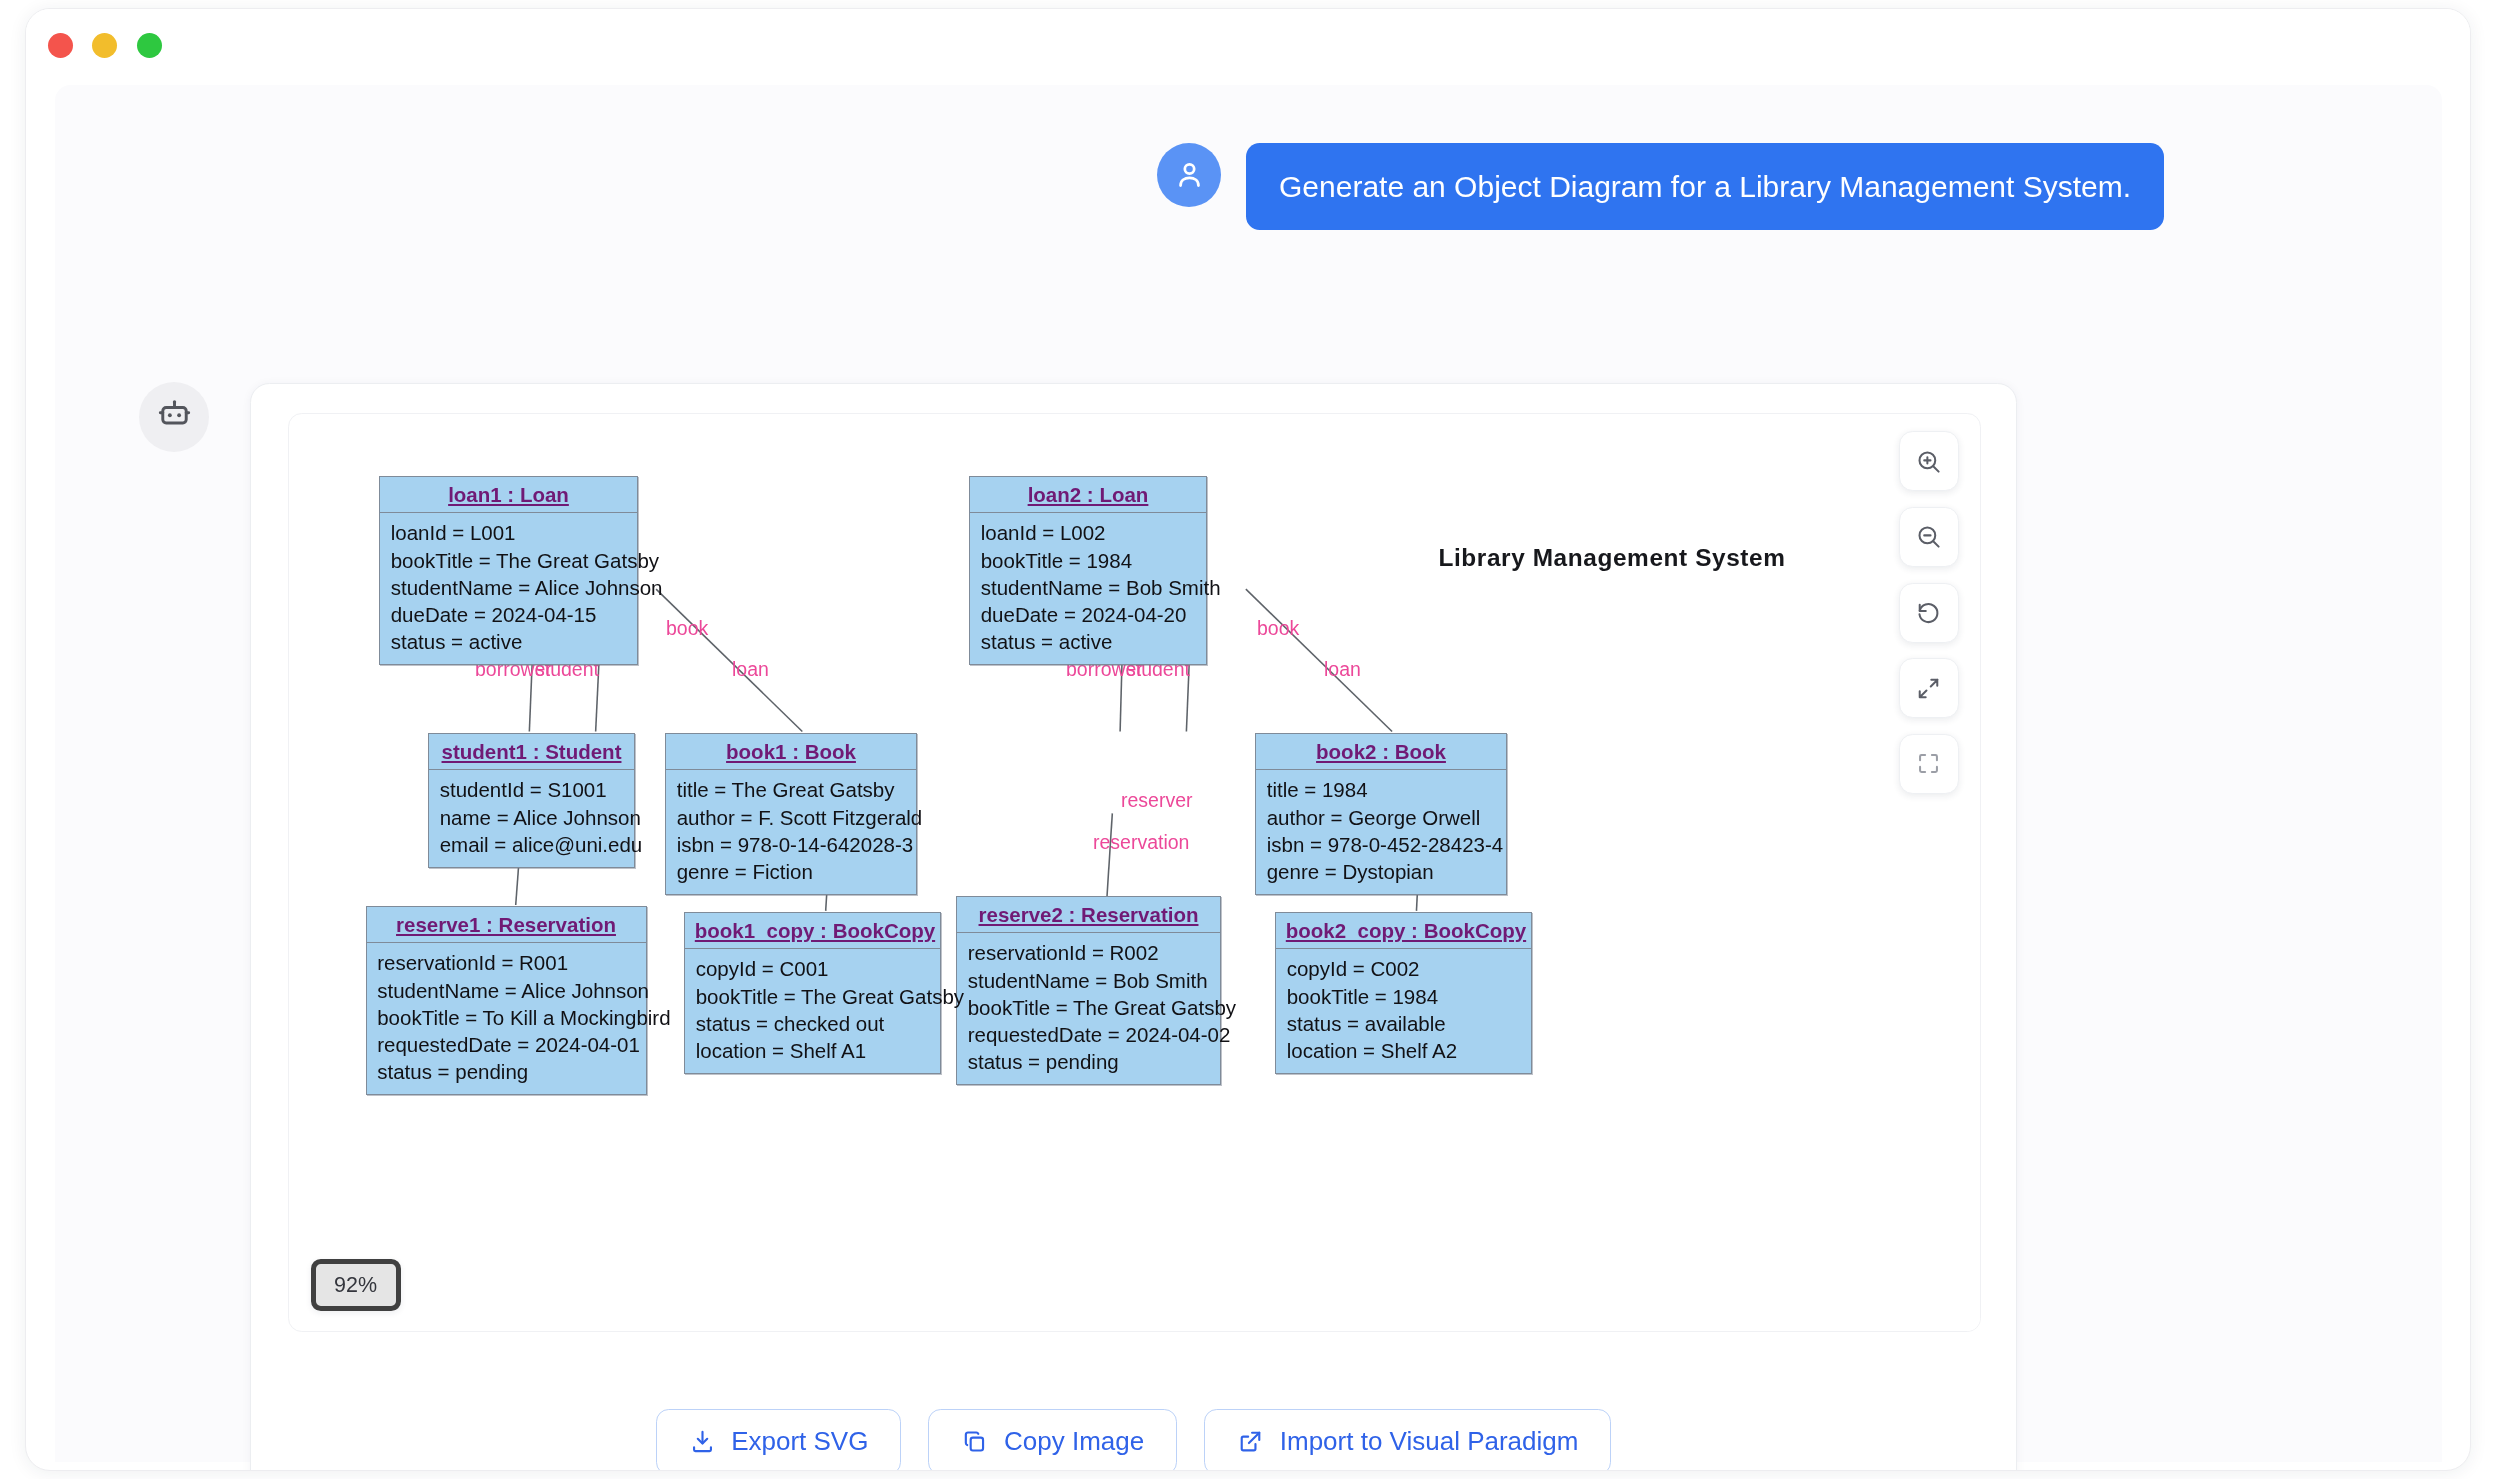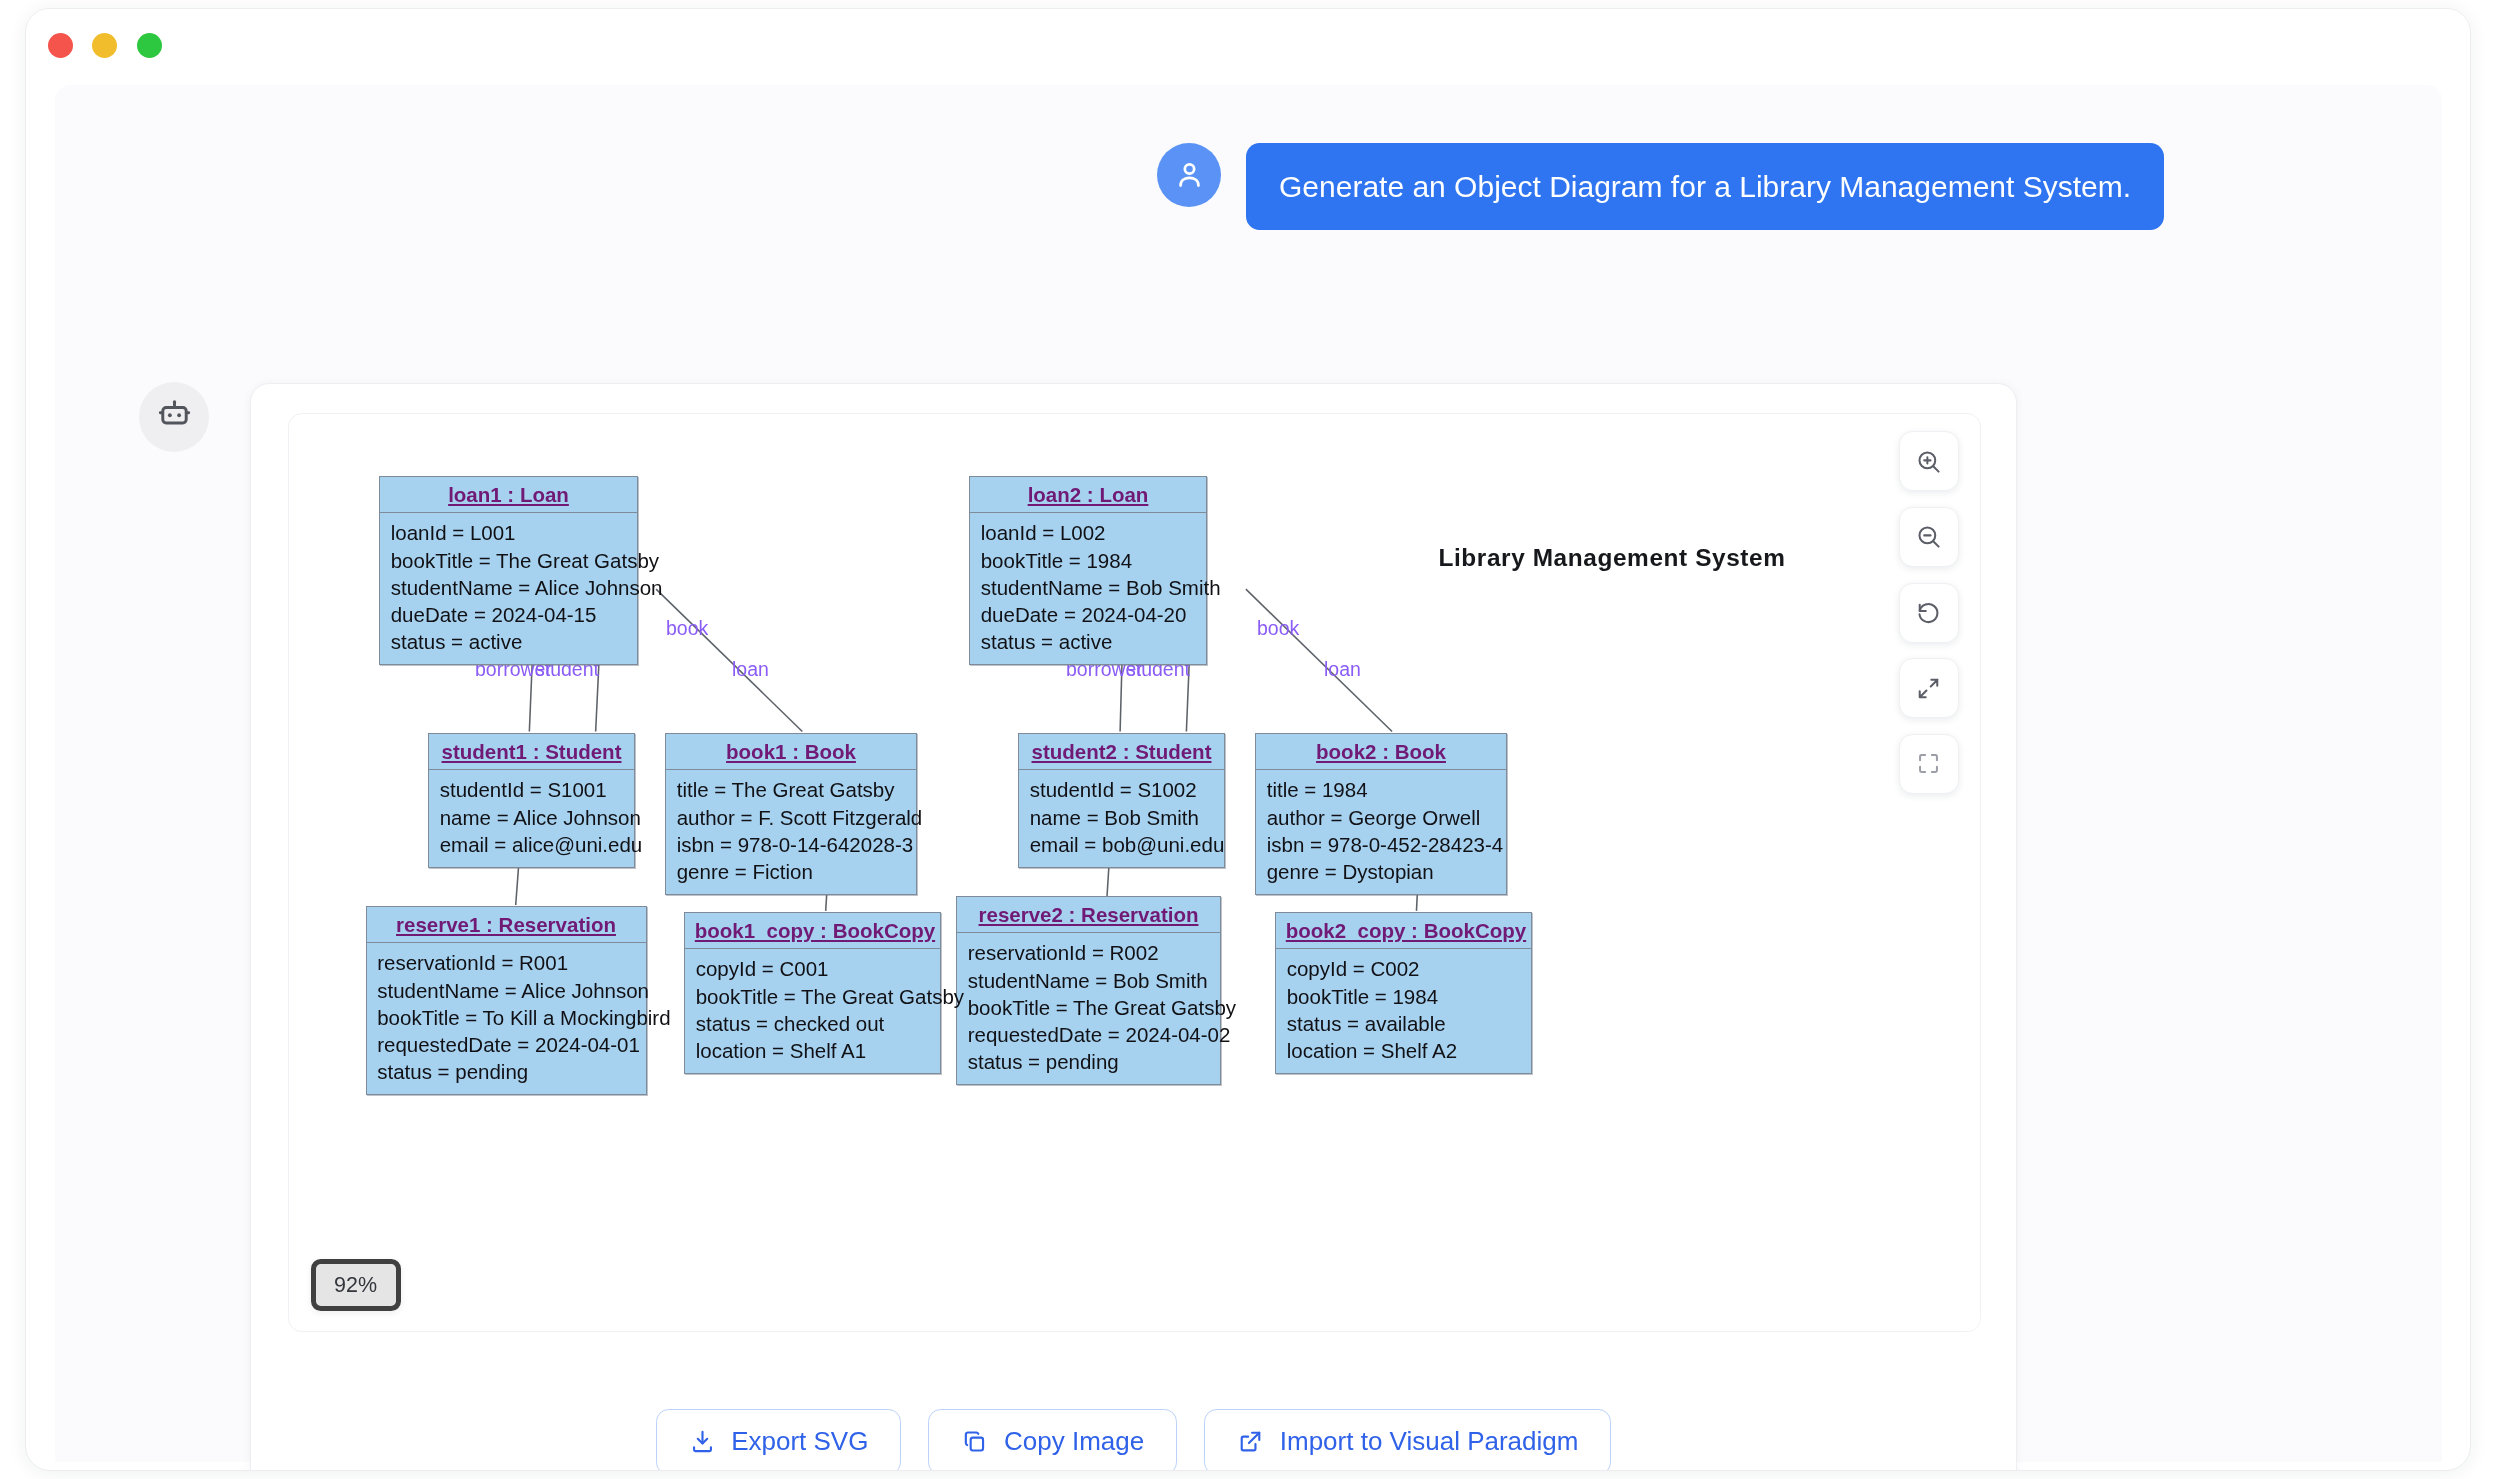--- a/index.html
+++ b/index.html
@@ -143,21 +143,21 @@
     color: #111115;
     line-height: 1.33;
     white-space: nowrap;
   }
 
   
   .edges { position: absolute; left: 0; top: 0; width: 1638px; height: 891px; z-index: 1; }
   .edge-label {
     position: absolute;
     font-size: 19.5px;
-    color: #8b5cf6;
+    color: #ec4899;
     white-space: nowrap;
     z-index: 3;
   }
 
   
   .zoom-tools {
     position: absolute;
     right: 21.5px; top: 17.6px;
     display: flex; flex-direction: column; gap: 15.6px;
     z-index: 9;
@@ -319,28 +319,20 @@
 
             <div class="obj" style="left:84px; top:292px; width:207px;">
               <div class="obj-hdr">student1 : Student</div>
               <div class="obj-body">
                 <div class="attr">studentId = S1001</div>
                 <div class="attr">name = Alice Johnson</div>
                 <div class="attr">email = alice@uni.edu</div>
               </div>
             </div>
 
-            <div class="obj" style="left:674px; top:292px; width:207px;">
-              <div class="obj-hdr">student2 : Student</div>
-              <div class="obj-body">
-                <div class="attr">studentId = S1002</div>
-                <div class="attr">name = Bob Smith</div>
-                <div class="attr">email = bob@uni.edu</div>
-              </div>
-            </div>
 
             <div class="obj" style="left:321px; top:292px; width:252px;">
               <div class="obj-hdr">book1 : Book</div>
               <div class="obj-body">
                 <div class="attr">title = The Great Gatsby</div>
                 <div class="attr">author = F. Scott Fitzgerald</div>
                 <div class="attr">isbn = 978-0-14-642028-3</div>
                 <div class="attr">genre = Fiction</div>
               </div>
             </div>

